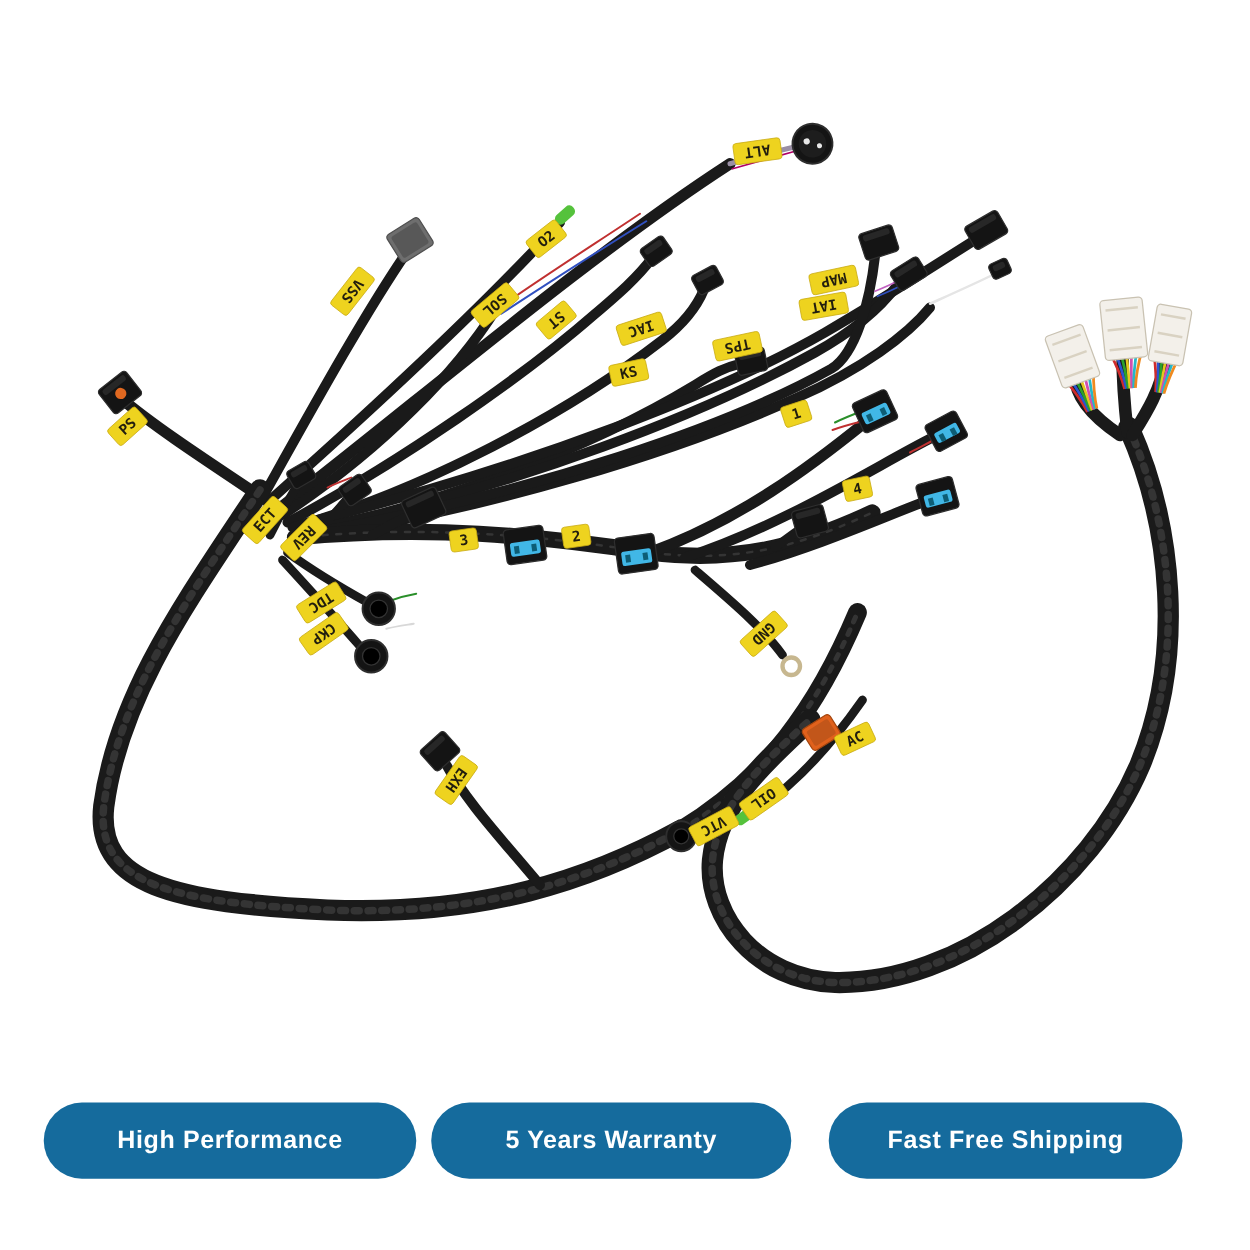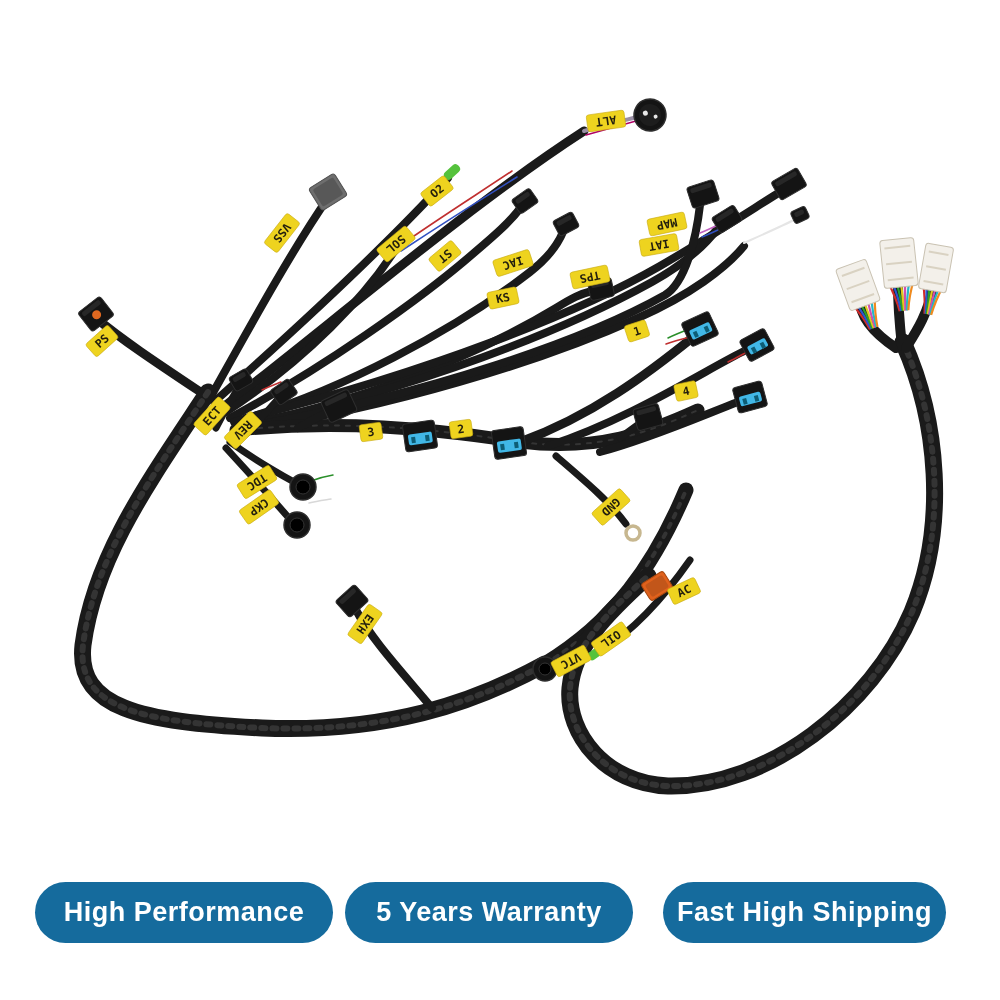--- a/index.html
+++ b/index.html
@@ -4,21 +4,21 @@
 <style>
   html,body{margin:0;padding:0;}
   body{width:1000px;height:1000px;background:#ffffff;overflow:hidden;}
   .stage{position:relative;width:1000px;height:1000px;background:#ffffff;}
   #harness{position:absolute;left:0;top:0;}
   .badges{position:absolute;left:0;top:882px;width:1000px;height:64px;}
   .badge{
     position:absolute;height:61px;border-radius:31px;
     background:var(--badge-bg,#156b9d);
     display:flex;align-items:center;justify-content:center;
-    font-family:"Liberation Sans",sans-serif;font-weight:bold;font-size:27px;
+    font-family:"Liberation Sans",sans-serif;font-weight:bold;font-size:20px;
     color:var(--badge-text,#ffffff);letter-spacing:0.5px;
   }
   .badge:nth-child(1){left:35px;width:298px;}
   .badge:nth-child(2){left:345px;width:288px;}
   .badge:nth-child(3){left:663px;width:283px;}
 </style>
 </head>
 <body>
 
 <div class="stage">
@@ -328,16 +328,16 @@
       </g>
     </svg>
   <div class="badges">
     <div class="badge">
       <span>High Performance</span>
     </div>
     <div class="badge">
       <span>5 Years Warranty</span>
     </div>
     <div class="badge">
-      <span>Fast High Shipping</span>
+      <span>Fast Free Shipping</span>
     </div>
   </div>
 </div>
 
 </body></html>

